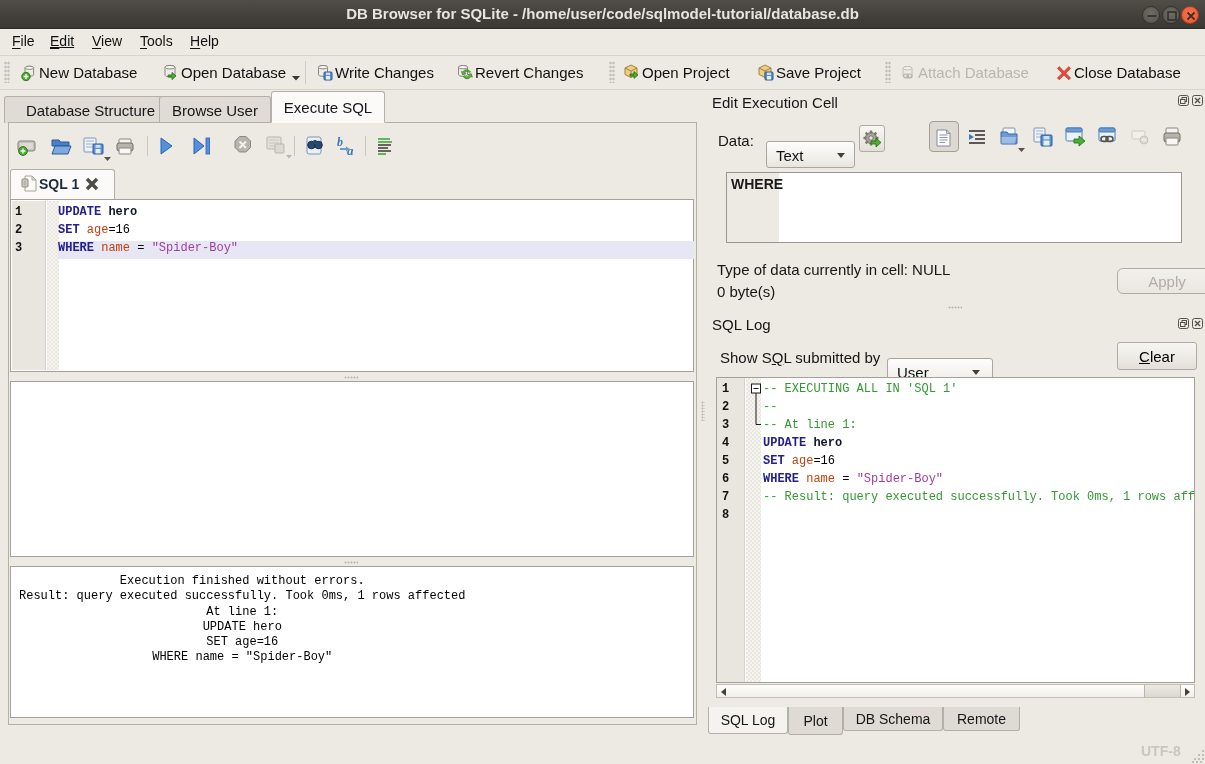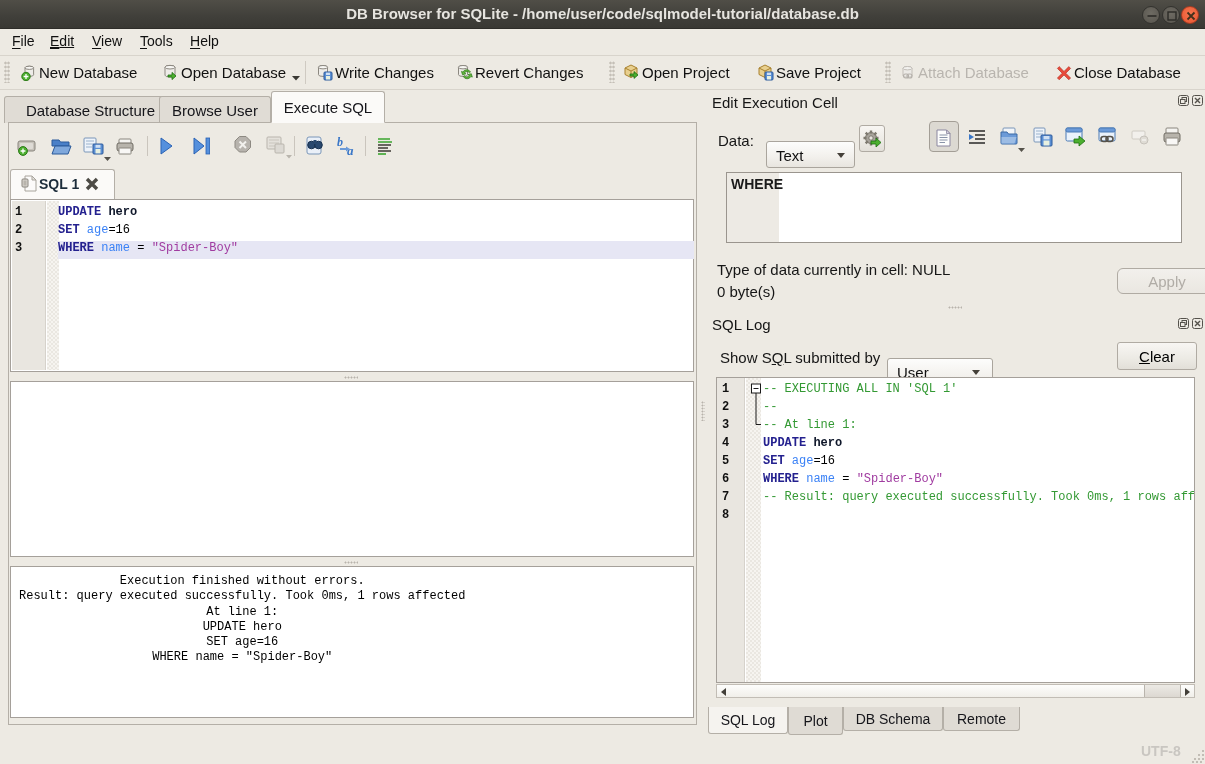--- a/index.html
+++ b/index.html
@@ -38,21 +38,21 @@
   .pane { position:absolute; background:#ffffff; border:1px solid #a5a09a; }
   
   #gutter1 { left:1px; top:1px; bottom:1px; width:34px; background:#e9e6e0; border-right:1px solid #d6d2cb; position:absolute; }
   .foldcol { position:absolute; width:12px;
     background-image:linear-gradient(45deg,#eae7e1 25%,transparent 25%,transparent 75%,#eae7e1 75%),linear-gradient(45deg,#eae7e1 25%,transparent 25%,transparent 75%,#eae7e1 75%);
     background-size:4px 4px; background-position:0 0,2px 2px; background-color:#f6f4f0; }
   .codeline { position:absolute; font-family:"Liberation Mono", monospace; font-size:12px; white-space:pre; color:#000; }
   .lnum { position:absolute; font-family:"Liberation Mono", monospace; font-size:12px; font-weight:bold; color:#111; }
   .kw { color:#24218f; font-weight:bold; }
   .tbl { color:#0f172a; font-weight:bold; }
-  .idf { color:#3b82f6; }
+  .idf { color:#c2410c; }
   .str { color:#a03ba0; }
   .cmt { color:#339933; }
   
   .splitdots { position:absolute; width:14px; height:3px;
     background-image:radial-gradient(#b8b3ab 0.9px, transparent 1.1px);
     background-size:3px 3px; }
   
   .docktitle { position:absolute; font-size:15px; color:#161616; }
   .label13 { position:absolute; font-size:15px; color:#161616; }
   .combo { position:absolute; background:linear-gradient(#fdfdfc,#f2f0ec 60%,#e8e5df);

